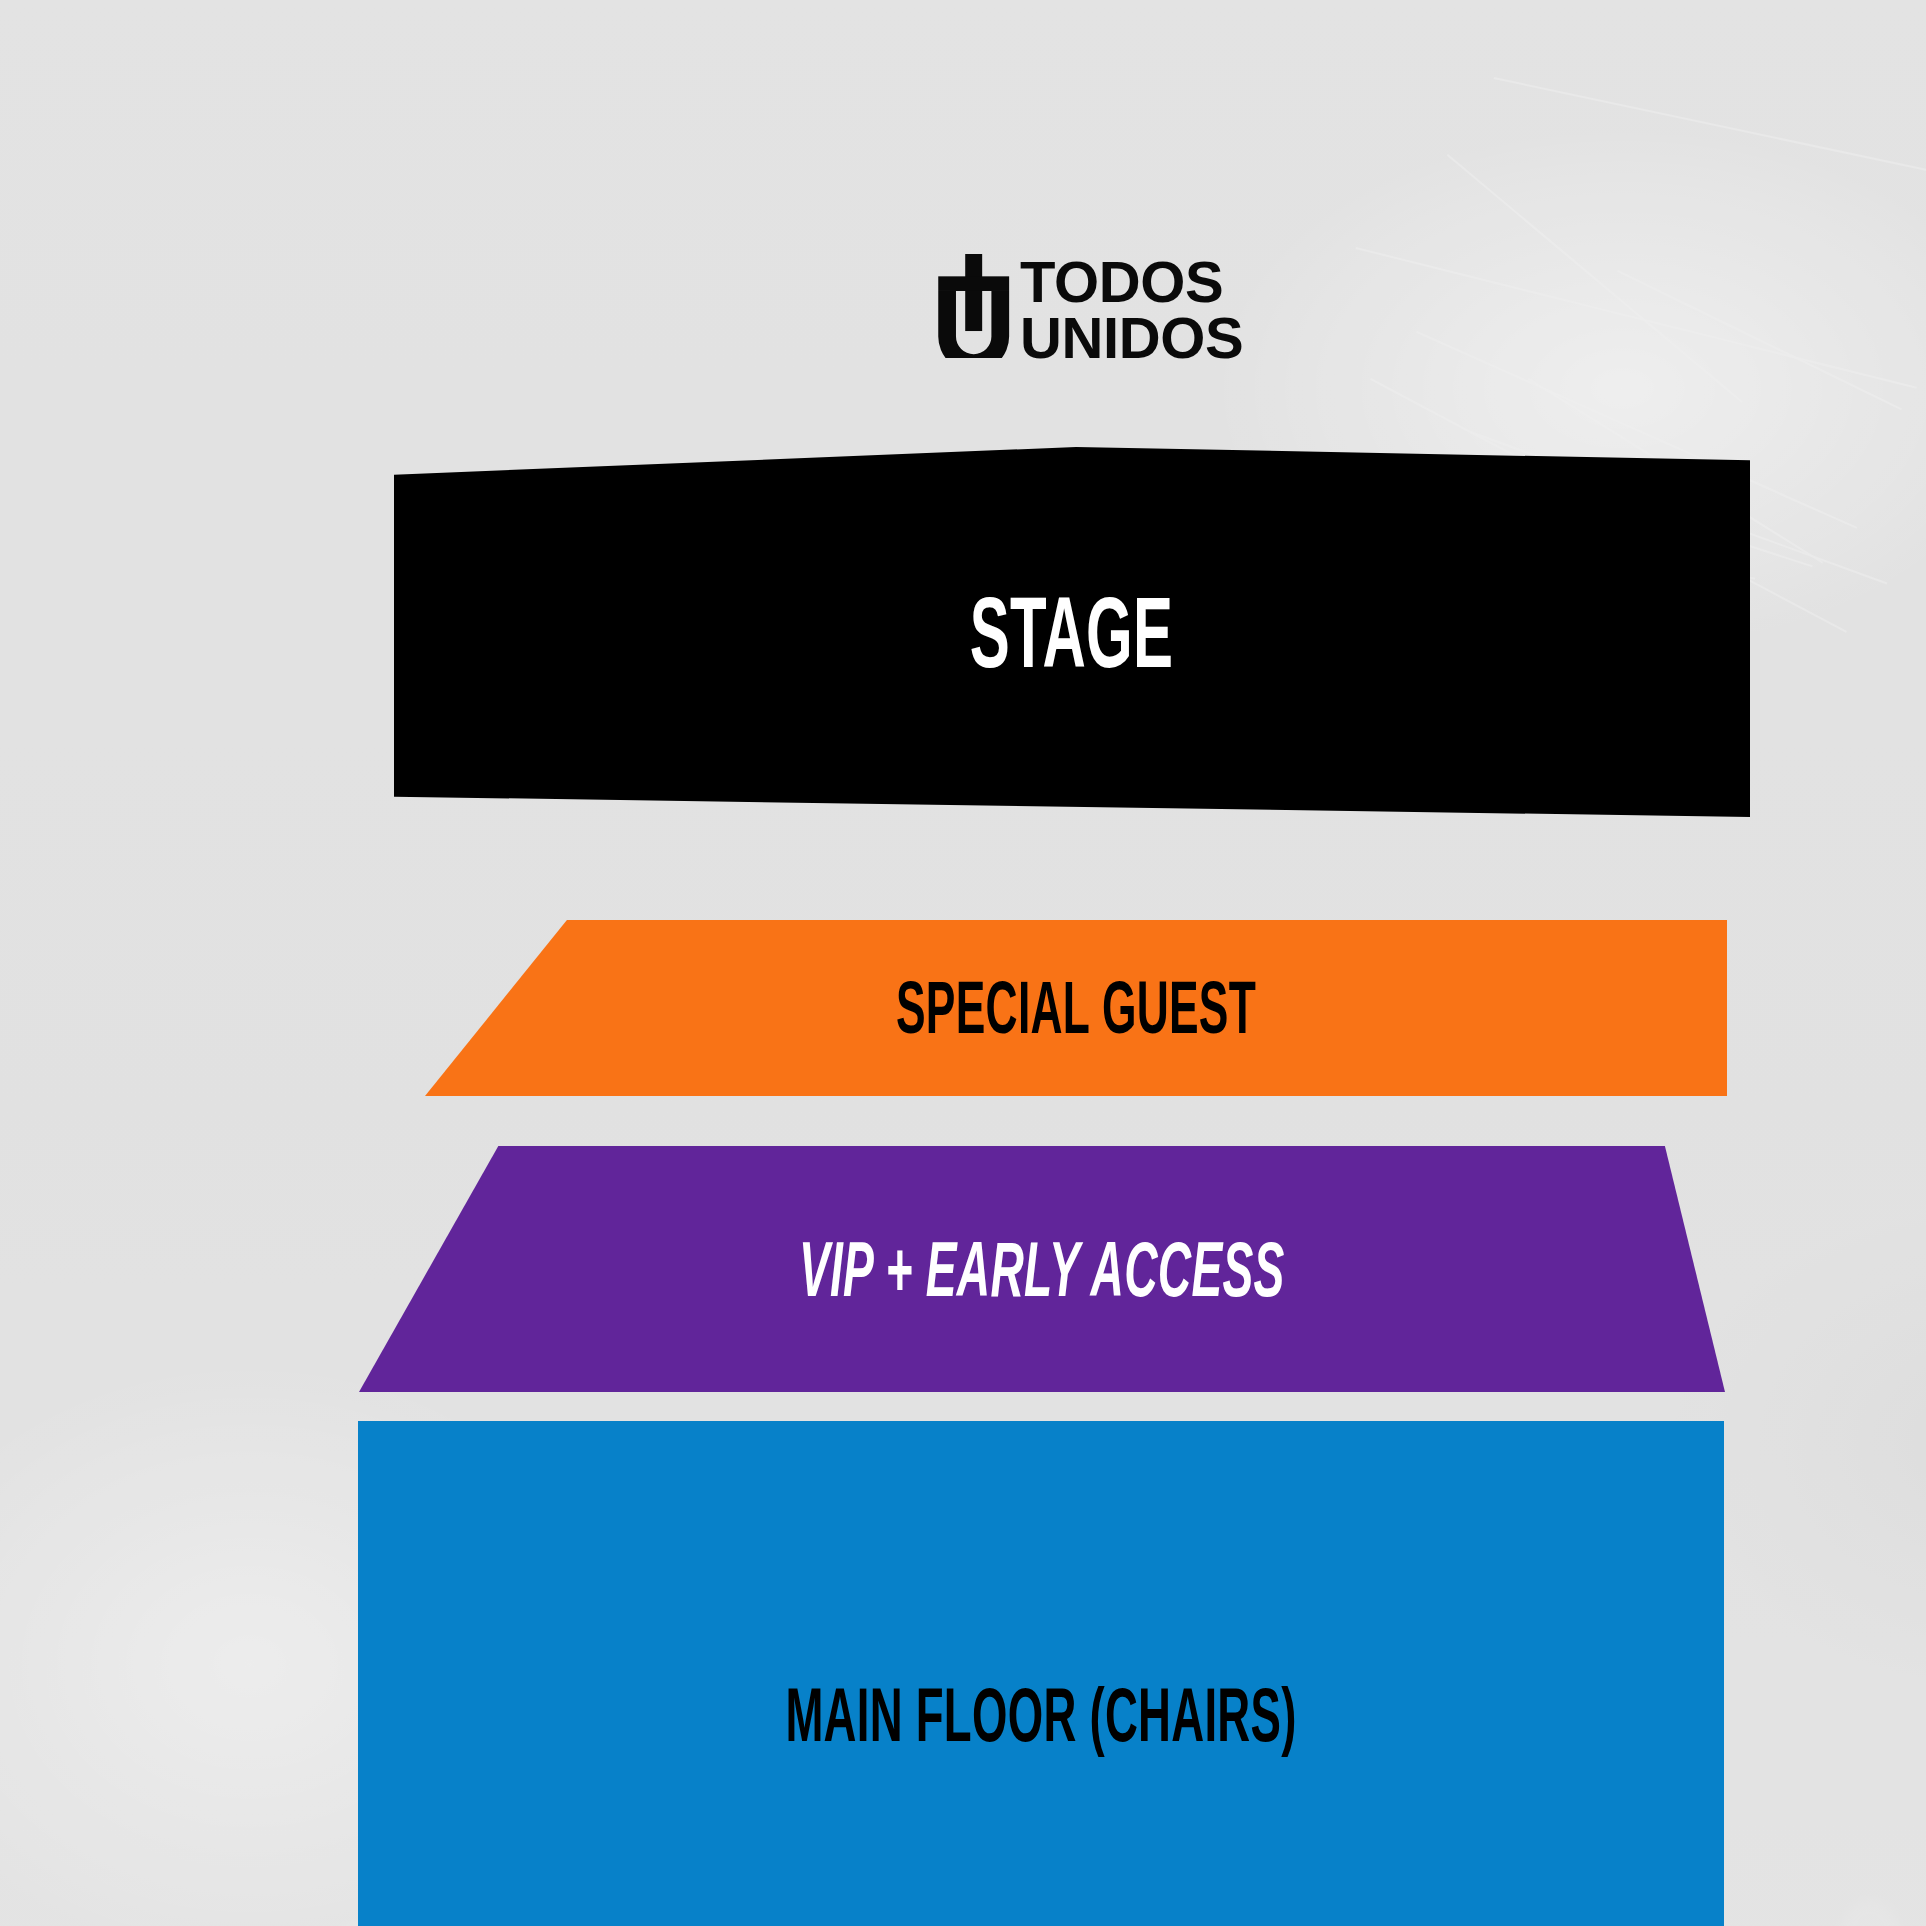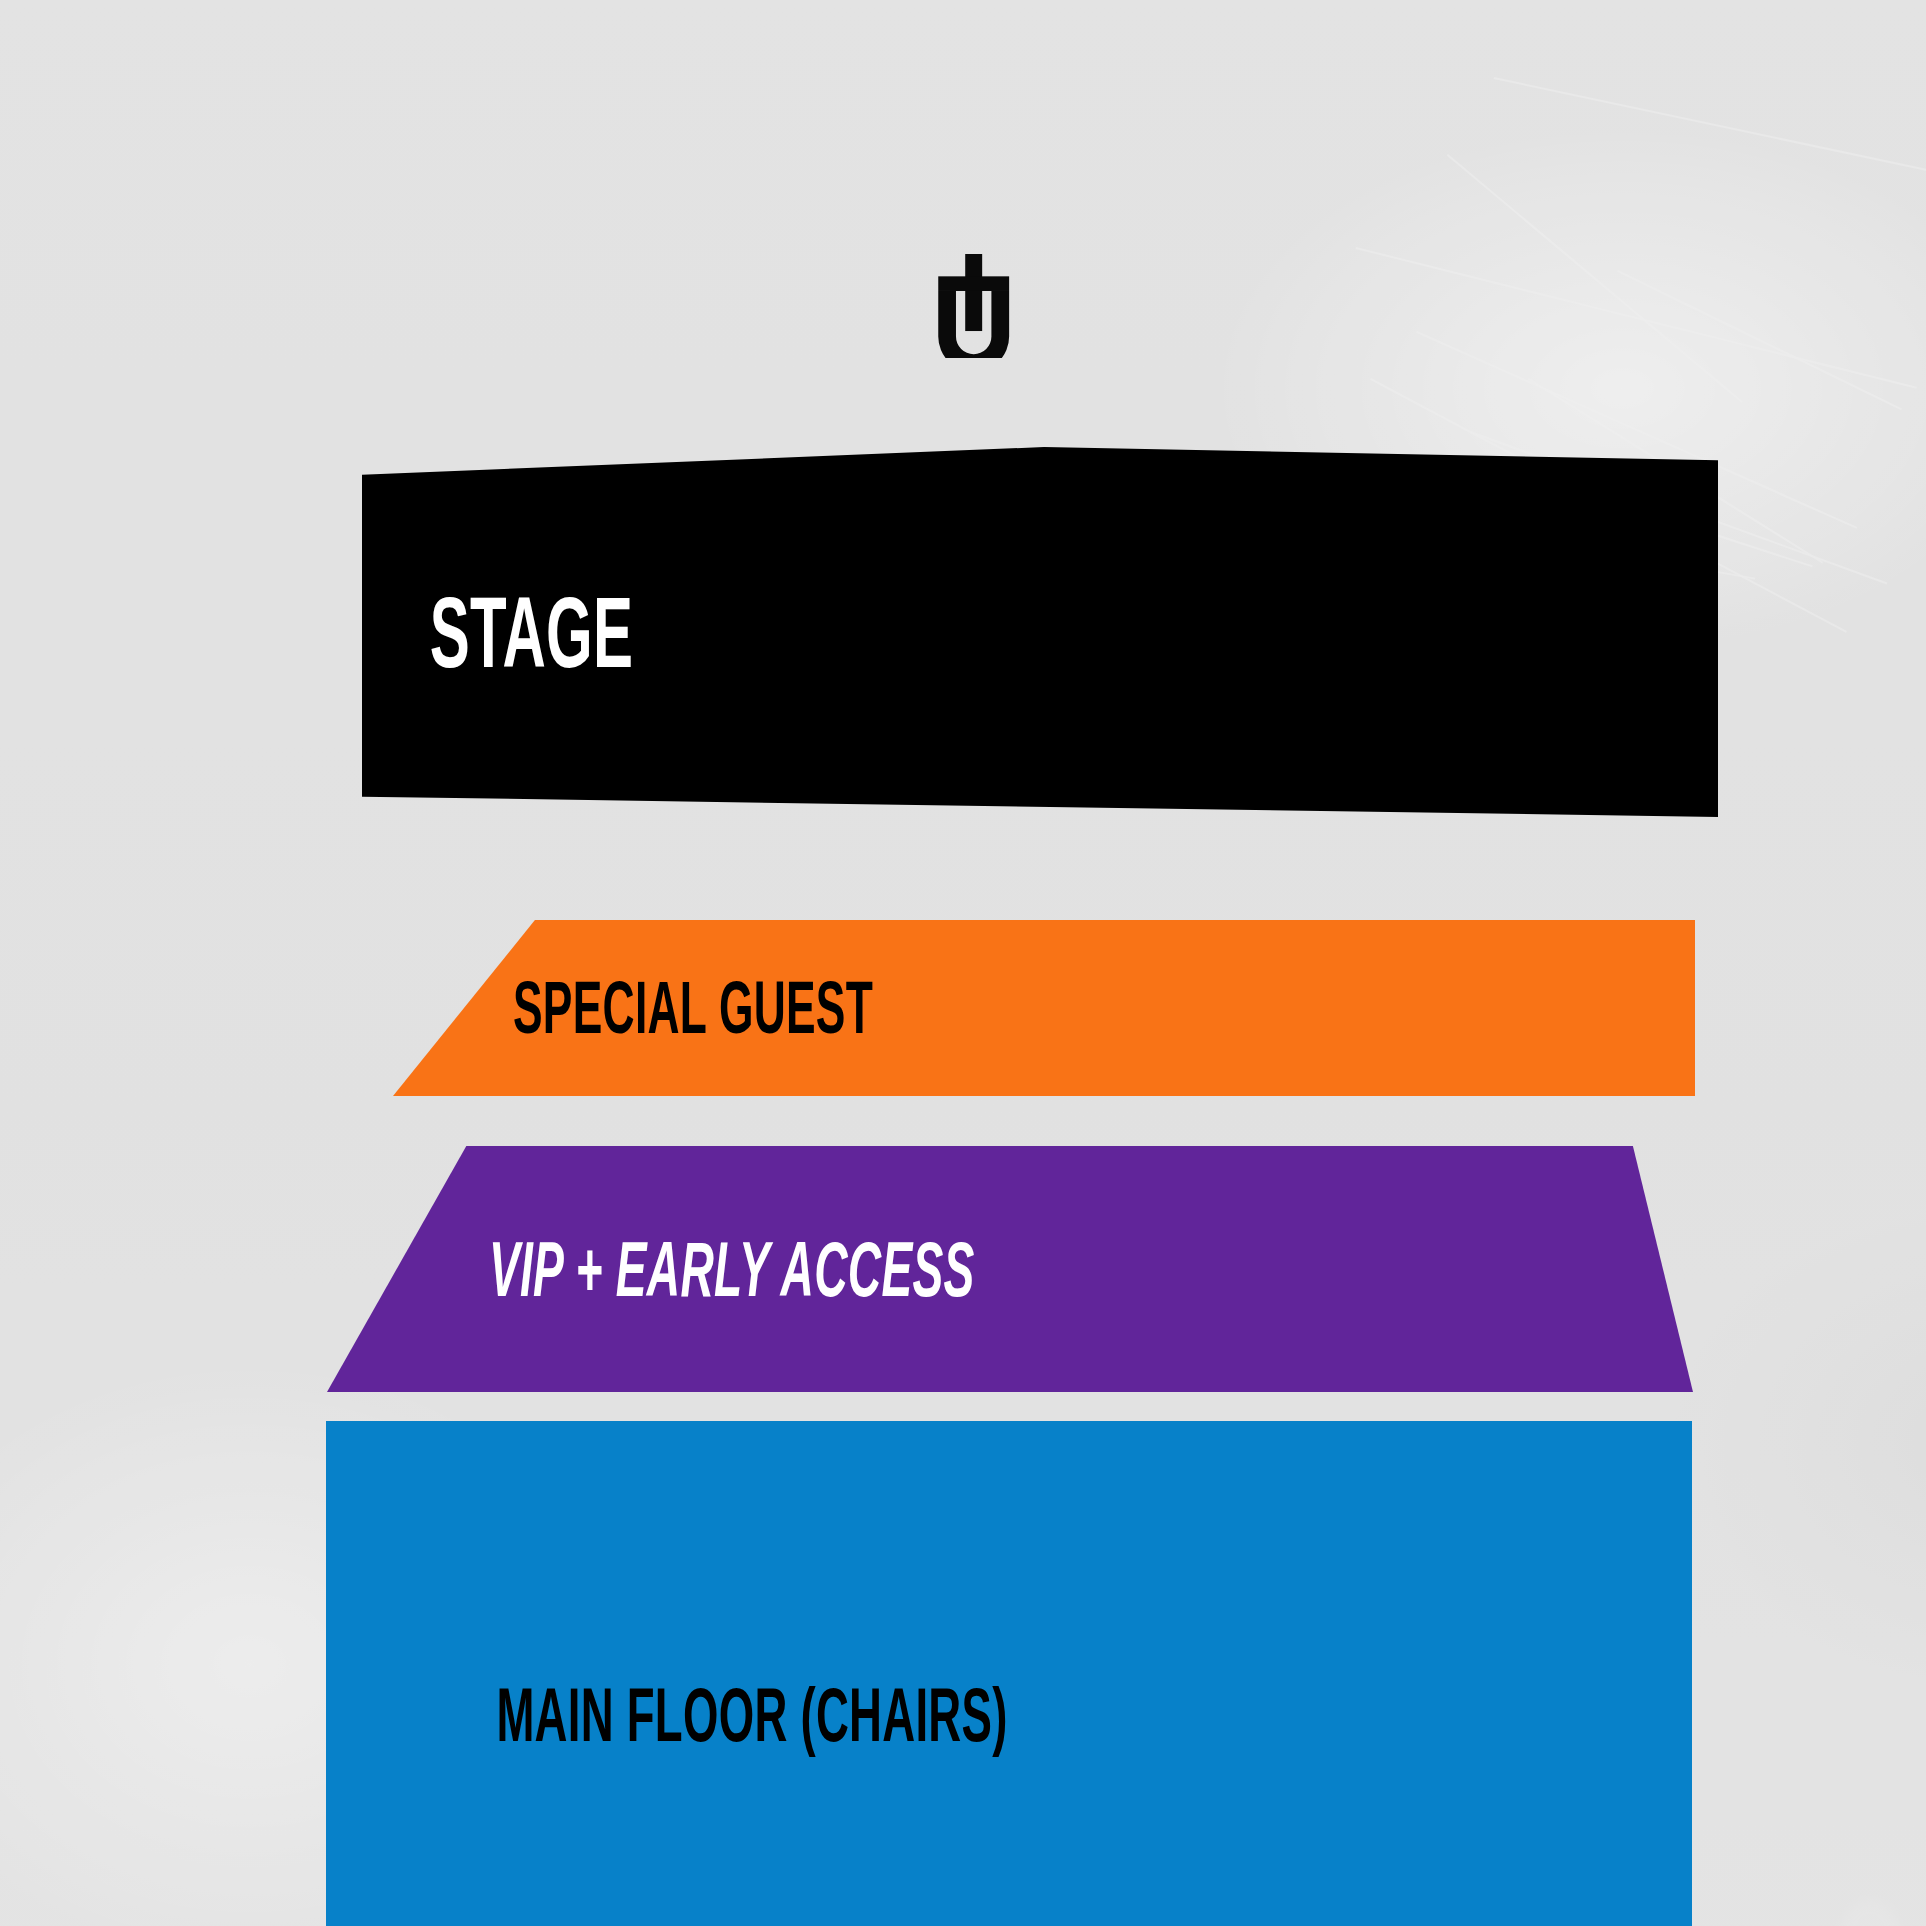--- a/index.html
+++ b/index.html
@@ -38,21 +38,21 @@
     font-weight:700;font-stretch:condensed;color:#0a0a0a;
     letter-spacing:-0.4px;line-height:.96;
     font-family:"Liberation Sans Narrow","Liberation Sans",sans-serif;
     transform:scaleX(.62);transform-origin:0 0;
     font-size:58px;white-space:nowrap;
   }
   .logo-line.l2{margin-top:3.1px;}
 
   
   .map{position:absolute;left:0;top:0;width:2080px;height:2774px;}
-  .zone{position:absolute;display:flex;align-items:center;justify-content:flex-start;}
+  .zone{position:absolute;display:flex;align-items:center;justify-content:center;margin-left:32px;}
   .zone .lbl{
     font-weight:700;
     font-family:"Liberation Sans Narrow","Liberation Sans",sans-serif;
     letter-spacing:0.4px;
     white-space:nowrap;
     transform:scaleX(.60);
     line-height:1;
   }
 
   
@@ -104,20 +104,24 @@
   <span class="logo-mark">
     <svg viewBox="0 0 215 270" width="83" height="104" aria-hidden="true">
 
       <path d="M16 96 h46 v118 a46 46 0 0 0 92 0 V96 h46 v118 a92 92 0 0 1 -184 0 Z" fill="#0a0a0a"></path>
 
       <rect x="86" y="0" width="44" height="200" fill="#0a0a0a"></rect>
 
       <rect x="16" y="58" width="184" height="38" fill="#0a0a0a"></rect>
     </svg>
   </span>
+  <span class="logo-words">
+    <span class="logo-line l1">TODOS</span>
+    <span class="logo-line l2">UNIDOS</span>
+  </span>
 </div>
 
 <div class="map">
 
   <div class="zone" id="zone-stage">
     <span class="lbl">STAGE</span>
   </div>
 
   <div class="zone" id="zone-special">
     <span class="lbl">SPECIAL GUEST</span>

